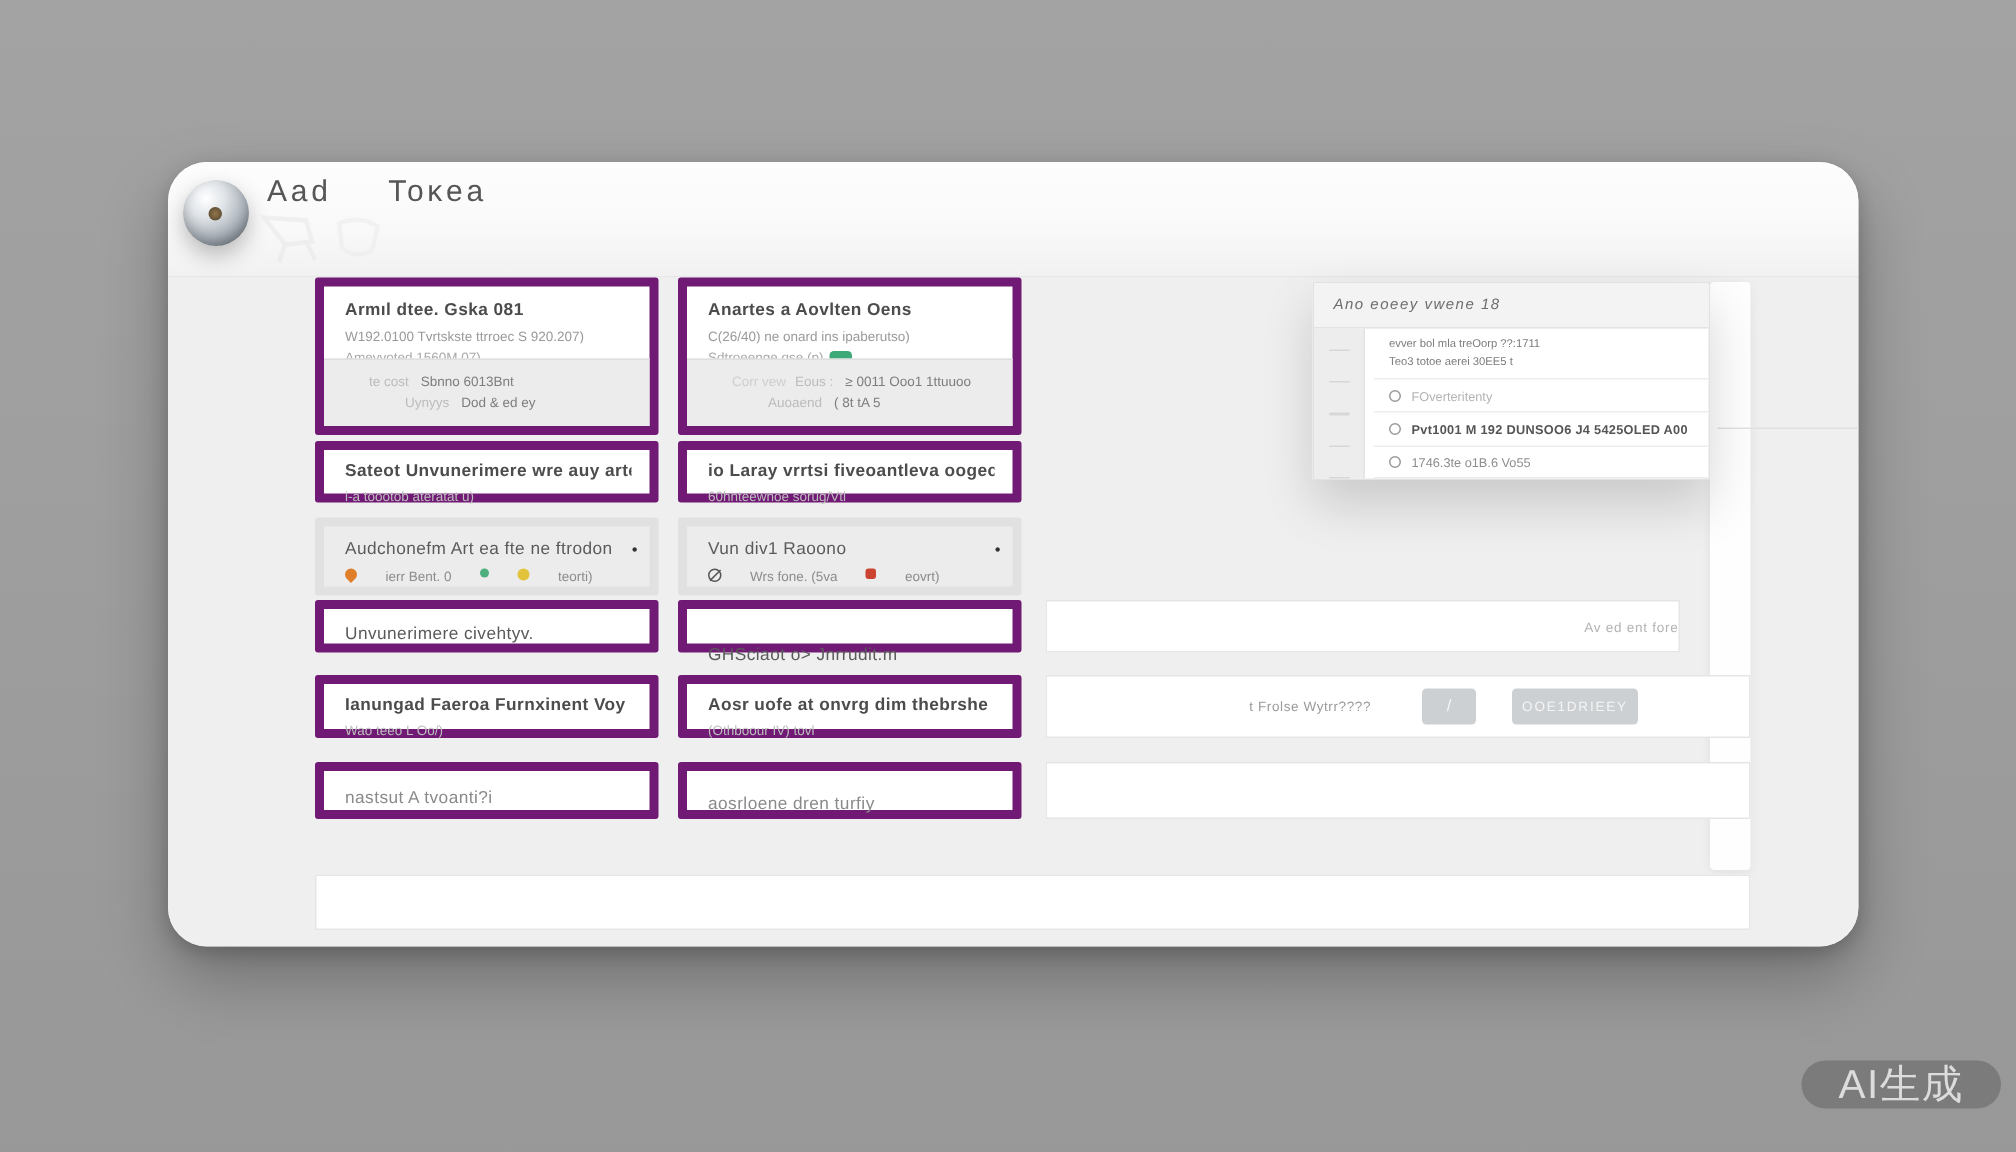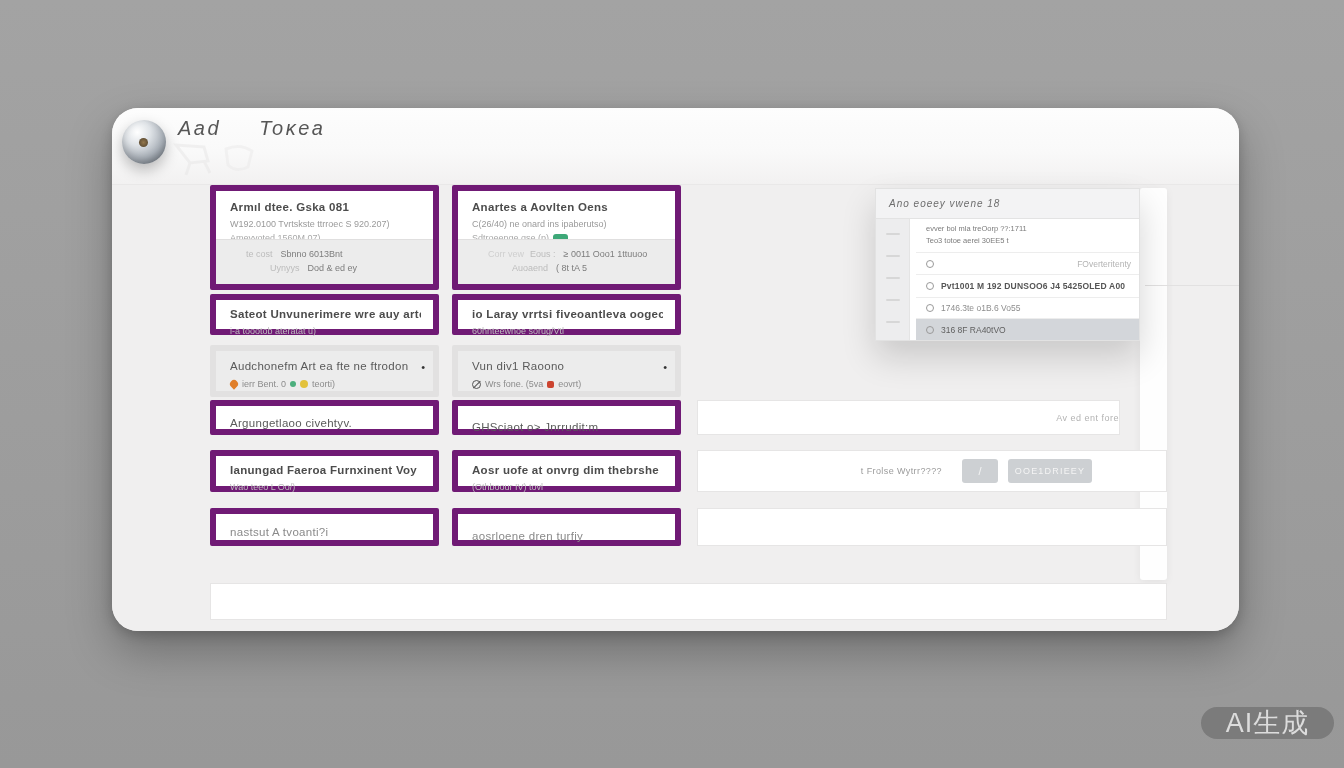--- a/index.html
+++ b/index.html
@@ -6,21 +6,21 @@
   html,body { width:1344px; height:768px; }
   body { font-family:"Liberation Sans", sans-serif; background:#9e9e9e; overflow:hidden; }
   .stage { position:relative; width:1344px; height:768px; background:linear-gradient(180deg,#a3a3a3,#989898); }
 
   
   .modal { position:absolute; left:112px; top:108px; width:1127px; height:523px;
            background:#f0efef; border-radius:26px; overflow:hidden;
            box-shadow:0 20px 45px rgba(0,0,0,.28), 0 4px 12px rgba(0,0,0,.18); }
   .mheader { position:absolute; left:0; top:0; width:100%; height:77px;
              background:linear-gradient(180deg,#fdfdfd 0%,#f9f9f9 58%,#f2f1f1 100%);
-             border-bottom:1px solid #e9e8e8;font-style:italic; }
+             border-bottom:1px solid #e9e8e8; }
   .avatar { position:absolute; left:10px; top:12px; width:44px; height:44px; border-radius:50%;
             background:radial-gradient(circle at 35% 28%, #ffffff 0%, #dfe3e7 30%, #aab1b9 62%, #737b84 88%, #5d646c 100%);
             box-shadow:0 6px 14px rgba(0,0,0,.25), inset 0 -4px 8px rgba(0,0,0,.18); }
   .speck { position:absolute; left:17px; top:18px; width:9px; height:9px; border-radius:50%;
            background:radial-gradient(circle,#8a6a3a 0%,#4d3a1e 80%); opacity:.9; }
   .wtitle { position:absolute; left:66px; top:9px; font-size:20px; color:#565656;
             letter-spacing:2.5px; word-spacing:30px; font-weight:400; }
   .doodle { position:absolute; left:58px; top:33px; opacity:.5; }
 
   .mbody { position:absolute; left:0; top:77px; right:0; bottom:0; background:#f0efef; }
@@ -37,21 +37,21 @@
   .cs.faint { color:#bdbdbd; }
   .cmeta { position:absolute; left:0; right:0; bottom:0; height:45px; background:#ececec;
            border-top:1px solid #e0dfdf; padding:7px 10px 0 30px; }
   .mrow { font-size:9px; line-height:14px; white-space:nowrap; }
   .mrow.ind { padding-left:24px; }
   .ml { color:#bcbcbc; margin-right:8px; }
   .mpre { color:#cfcfcf; margin-right:6px; }
   .mv { color:#7d7d7d; }
 
   .bullet { position:absolute; right:8px; top:10px; font-size:11px; color:#333; }
-  .statusline { display:flex; align-items:center; gap:4px; margin-top:5px; font-size:9px; color:#8c8c8c; white-space:nowrap; }
+  .statusline { display:flex; gap:19px; margin-top:5px; font-size:9px; color:#8c8c8c; white-space:nowrap; }
 
   
   .ic-drop { width:8px; height:8px; background:#e07f2a; border-radius:50% 50% 50% 0;
              transform:rotate(-45deg); display:inline-block; }
   .ic-gdot { width:6px; height:6px; background:#4caf7d; border-radius:50%; display:inline-block; }
   .ic-ydot { width:8px; height:8px; background:#e3c23c; border-radius:50%; display:inline-block; }
   .ic-rdot { width:7px; height:7px; background:#cc4430; border-radius:2px; display:inline-block; }
   .ic-slash { width:9px; height:9px; border:1.4px solid #555; border-radius:50%; position:relative; display:inline-block; }
   .ic-slash::after { content:""; position:absolute; left:-1px; top:3px; width:10px; height:1.4px;
                      background:#555; transform:rotate(-45deg); }
@@ -66,33 +66,33 @@
   .dd-head { height:30px; background:#f3f3f4; border-bottom:1px solid #e3e3e3;
              font-size:10px; color:#6d6d6d; letter-spacing:1px; line-height:30px; padding-left:13px;font-style:italic; }
   .dd-body { position:relative; padding-left:40px; }
   .dd-rail { position:absolute; left:0; top:0; bottom:0; width:34px; background:#ededee;
              border-right:1px solid #e4e4e4; display:flex; flex-direction:column;
              align-items:center; padding-top:14px; gap:20px; }
   .rail-tick { width:14px; height:2px; background:#d7d7d7; border-radius:1px; }
   .dd-row { display:flex; align-items:center; padding:0 8px 0 10px; border-bottom:1px solid #ededed;
             font-size:8.5px; color:#8d8d8d; white-space:nowrap; overflow:hidden; }
   .dd-row.first { display:block; height:34px; padding-top:4px; font-size:7.5px; line-height:12px; color:#7c7c7c; }
-  .dd-row.h22 { height:22px;justify-content:space-between; }
+  .dd-row.h22 { height:22px; }
   .dd-row.h23 { height:23px; color:#555; font-weight:bold; letter-spacing:.2px; }
   .dd-row.h21 { height:21px; }
   .dd-row.selected { background:#d3d6da; color:#5f5f5f; border-bottom:none; }
 
   
   .scroll-strip { position:absolute; left:1028px; top:80px; width:27px; height:392px;
                   background:#fefefe; border-radius:3px; box-shadow:0 2px 8px rgba(0,0,0,.06); }
   .bar { position:absolute; background:#fff; border:1px solid #e6e5e5; }
   .bar-center-text { display:flex; align-items:center; justify-content:flex-end;
                      font-size:9px; color:#b3b3b3; letter-spacing:.5px; }
   .action-bar { display:flex; align-items:center; justify-content:flex-end;
-                padding-right:74px; gap:10px; }
+                padding-right:74px; gap:24px; }
   .action-text { font-size:9px; color:#9b9b9b; letter-spacing:.4px; margin-right:10px; }
   .btn { height:24px; background:#cdd0d3; border:none; border-radius:3px; color:#f4f4f4;
          font-family:"Liberation Sans",sans-serif; cursor:pointer; }
   .btn-small { width:36px; font-size:11px; }
   .btn-primary { width:84px; font-size:9px; letter-spacing:1.2px; }
 
   .seam { position:absolute; left:1033px; top:177px; width:94px; height:1px; background:#e2e1e1; }
 
   
   .watermark { position:absolute; left:1201px; top:707px; width:133px; height:32px;
@@ -148,21 +148,21 @@
           <span class="ic-gdot"></span>
           <span class="ic-ydot"></span>
           <span>teorti)</span>
         </div>
       </div>
       <span class="bullet">•</span>
     </div>
 
     <div class="card" style="left:98px;top:292px;width:229px;height:35px">
       <div class="cpad" style="padding-top:10px">
-        <div class="ct thin">Argungetlaoo civehtyv.</div>
+        <div class="ct thin">Unvunerimere civehtyv.</div>
       </div>
     </div>
 
     <div class="card" style="left:98px;top:342px;width:229px;height:42px">
       <div class="cpad" style="padding-top:7px">
         <div class="ct">Ianungad Faeroa Furnxinent Voy</div>
         <div class="cs faint">Wao teeo L Oo/)</div>
       </div>
     </div>
 
@@ -198,21 +198,21 @@
           <span class="ic-slash"></span>
           <span>Wrs fone. (5va</span>
           <span class="ic-rdot"></span>
           <span>eovrt)</span>
         </div>
       </div>
       <span class="bullet">•</span>
     </div>
 
     <div class="card" style="left:340px;top:292px;width:229px;height:35px">
-      <div class="cpad" style="padding-top:14px">
+      <div class="cpad" style="padding-top:24px">
         <div class="ct thin">GHSciaot o&gt; Jnrrudit:m</div>
       </div>
     </div>
 
     <div class="card" style="left:340px;top:342px;width:229px;height:42px">
       <div class="cpad" style="padding-top:7px">
         <div class="ct">Aosr uofe at onvrg dim thebrshe</div>
         <div class="cs faint">(Othboour IV) tovl</div>
       </div>
     </div>
@@ -245,24 +245,20 @@
           <span style="color:#b3b3b3">FOverteritenty</span>
         </div>
         <div class="dd-row h23">
           <span class="ic-circle"></span>
           <span>Pvt1001 M 192 DUNSOO6 J4 5425OLED A00</span>
         </div>
         <div class="dd-row h21">
           <span class="ic-circle"></span>
           <span>1746.3te o1B.6 Vo55</span>
         </div>
-        <div class="dd-row h21 selected">
-          <span class="ic-circle"></span>
-          <span>316 8F RA40tVO</span>
-        </div>
       </div>
     </div>
 
     <div class="bar bar-center-text" style="left:585px;top:292px;width:423px;height:35px">
       <span>Av ed ent fore</span>
     </div>
 
     <div class="bar action-bar" style="left:585px;top:342px;width:470px;height:42px">
       <span class="action-text">t Frolse Wytrr????</span>
       <button class="btn btn-small">/</button>

